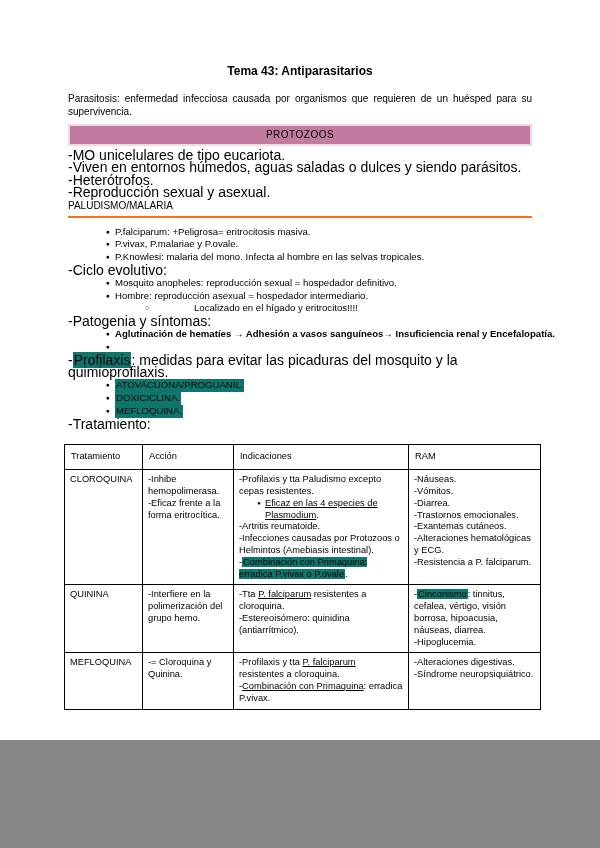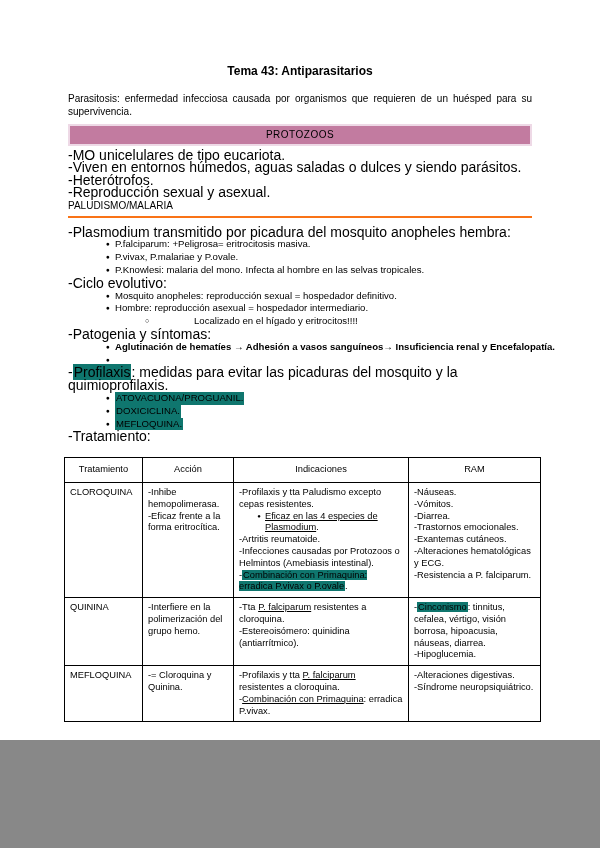--- a/index.html
+++ b/index.html
@@ -24,21 +24,21 @@
   .bullet.l2{padding-left:72px;gap:40px;}
   .bullet.l2 .bchar{font-size:7px;}
   .hl{background:#0f766e;padding:0 1px;}
   .u{text-decoration:underline;text-underline-offset:1px;}
   .nowrap{white-space:nowrap;font-weight:bold;}
   table.tx{border-collapse:collapse;margin:14px 0 0 -4px;table-layout:fixed;width:476px;}
   table.tx th,table.tx td{
     border:1.4px solid #000;vertical-align:top;font-size:9.3px;line-height:11.8px;
     padding:4px 5px;font-weight:normal;box-sizing:border-box;
   }
-  table.tx th{text-align:center;padding:6px 6px;margin-top:21px;}
+  table.tx th{text-align:left;padding:6px 6px;margin-top:21px;}
   td.drugcell{}
   .cline{margin-bottom:0;}
   .cbullet{display:flex;align-items:flex-start;padding-left:14px;}
   .cbullet .bchar{flex:0 0 12px;text-align:center;font-size:6px;line-height:11.8px;}
 </style>
 </head>
 <body>
 
 <div class="page">
 
@@ -55,21 +55,20 @@
     <div class="line">-Viven en entornos húmedos, aguas saladas o dulces y siendo parásitos.</div>
     <div class="line">-Heterótrofos.</div>
     <div class="line">-Reproducción sexual y asexual.</div>
   </div>
 
   <div class="section-heading">
     <span>PALUDISMO/MALARIA</span>
   </div>
 
   <div class="mlist">
-    <div class="line">-Plasmodium transmitido por picadura del mosquito anopheles hembra:</div>
 
     <div class="bullet l1">
       <span class="bchar">●</span>
       <span>P.falciparum: +Peligrosa= eritrocitosis masiva.</span>
     </div>
     <div class="bullet l1">
       <span class="bchar">●</span>
       <span>P.vivax, P.malariae y P.ovale.</span>
     </div>
     <div class="bullet l1">

